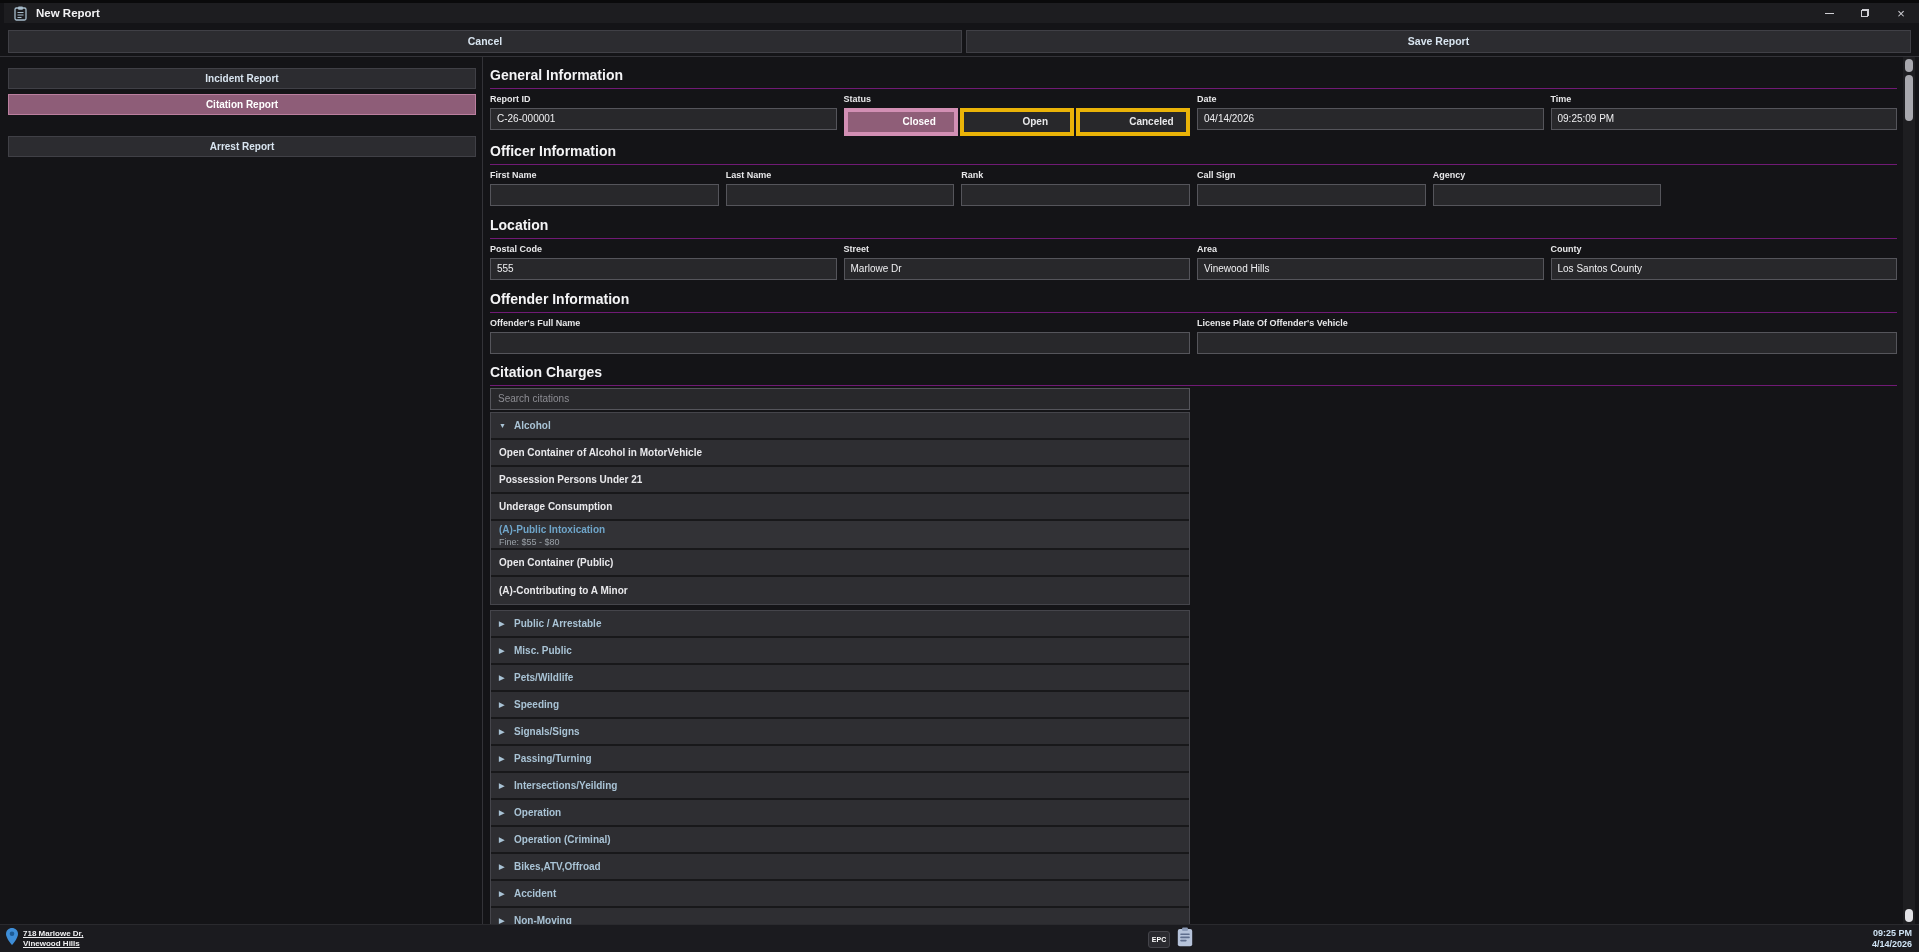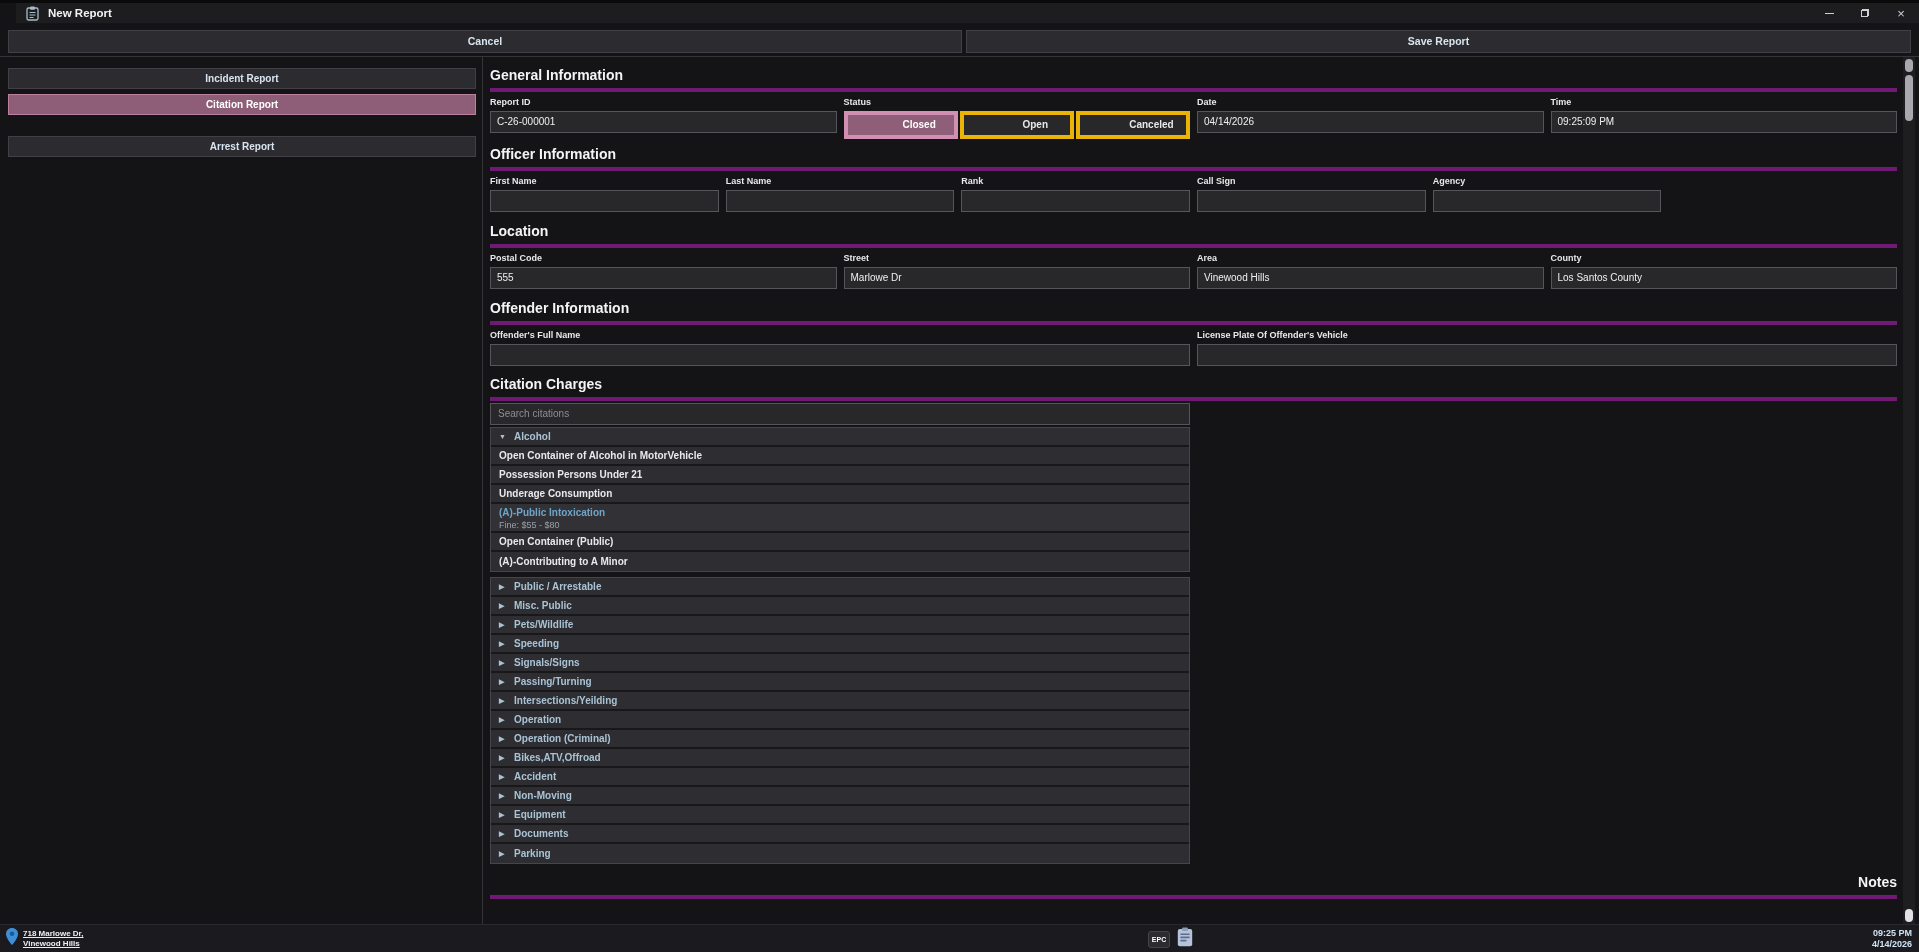--- a/index.html
+++ b/index.html
@@ -6,21 +6,21 @@
   html,body { width:1919px; height:952px; overflow:hidden; }
   body {
     position: relative;
     background: #141417;
     font-family: "Liberation Sans", sans-serif;
     color: #ececee;
   }
   
   .topstrip { position:absolute; top:0; left:0; right:0; height:3px; background:#0a0a0b; }
   .titlebar {
-    position:absolute; top:3px; left:16px; right:0; height:20px;
+    position:absolute; top:3px; left:4px; right:0; height:20px;
     background:#1d1d20; display:flex; align-items:center;
   }
   .app-icon { margin-left:10px; display:flex; align-items:center; }
   .win-title { margin-left:9px; font-size:11.5px; font-weight:bold; color:#f2f2f4; }
   .win-controls { margin-left:auto; display:flex; height:100%; }
   .win-btn { width:36px; height:100%; display:flex; align-items:center; justify-content:center; color:#cfcfd4; }
   .glyph-min { width:9px; height:1px; background:#cfcfd4; }
   .glyph-restore { position:relative; width:8px; height:8px; }
   .glyph-restore .sq1 { position:absolute; left:0; bottom:0; width:7px; height:7px; border:1px solid #cfcfd4; background:#1d1d20; }
   .glyph-restore .sq2 { position:absolute; right:0; top:0; width:7px; height:7px; border:1px solid #cfcfd4; }
@@ -38,21 +38,21 @@
   .side-btn {
     position:absolute; left:8px; width:468px; height:21px; background:#2c2c30; border:1px solid #404046;
     color:#d8e4ef; font-size:10px; font-weight:bold; text-align:center; line-height:19px;
   }
   #side-0 { top:68px; } #side-1 { top:94px; } #side-2 { top:136px; }
   .side-btn.selected { background:#8e5d78; border-color:#bb7f9f; color:#ffffff; }
   
   .content { position:absolute; left:490px; top:57px; width:1407px; height:867px; overflow:hidden; }
   .section-heading {
     font-size:14px; font-weight:bold; color:#f4f4f6; line-height:15px;
-    padding-bottom:5px; border-bottom:4px solid #701a75;
+    padding-bottom:5px; border-bottom:1px solid #701a75;
   }
   #sec-general { margin-top:11px; }
   #sec-officer { margin-top:14px; }
   #sec-location { margin-top:12px; }
   #sec-offender { margin-top:12px; }
   #sec-charges { margin-top:11px; }
   #sec-notes { margin-top:11px;text-align:right; }
   .fieldrow { display:grid; gap:7px; margin-top:5px; }
   .cols4 { grid-template-columns:repeat(4,1fr); }
   .cols6 { grid-template-columns:repeat(6,1fr); }
@@ -70,21 +70,21 @@
   .status-btn.selected { background:#8f5e78; border-color:#d28fb4; color:#fff; }
   
   .charges-wrap { width:700px; }
   .search-input {
     margin-top:2px; height:22px; line-height:20px; border:1px solid #55555b; background:#28282b;
     color:#8d8d93; font-size:10px; padding:0 7px;
   }
   .charge-block { margin-top:2px; border:1px solid #45454b; background:#18181a; }
   .cat-block { margin-top:5px; }
   .charge-row {
-    height:19px; padding:0 8px; background:#2e2e32; border-bottom:2px solid #18181a;
+    height:27px; padding:0 8px; background:#2e2e32; border-bottom:2px solid #18181a;
     font-size:10px; font-weight:bold; color:#e9e9ec; display:flex; align-items:center;
   }
   .charge-block > .charge-row:last-child, .charge-block > .charge-sel:last-child { border-bottom:none; }
   .group-header { color:#a9c3d5; }
   .arrow { font-size:7px; margin-right:7px; color:#a9c3d5; width:8px; display:inline-block; }
   .charge-sel { height:29px; background:#323236; border-bottom:2px solid #18181a; padding:2px 8px 0; }
   .sel-title { font-size:10px; font-weight:bold; color:#6fa5c9; line-height:13px; }
   .sel-detail { font-size:9px; font-weight:normal; color:#9aa1a8; line-height:12px; }
   
   .scrollbar { position:absolute; right:4px; top:57px; width:12px; height:867px; background:#1e1e21; }

